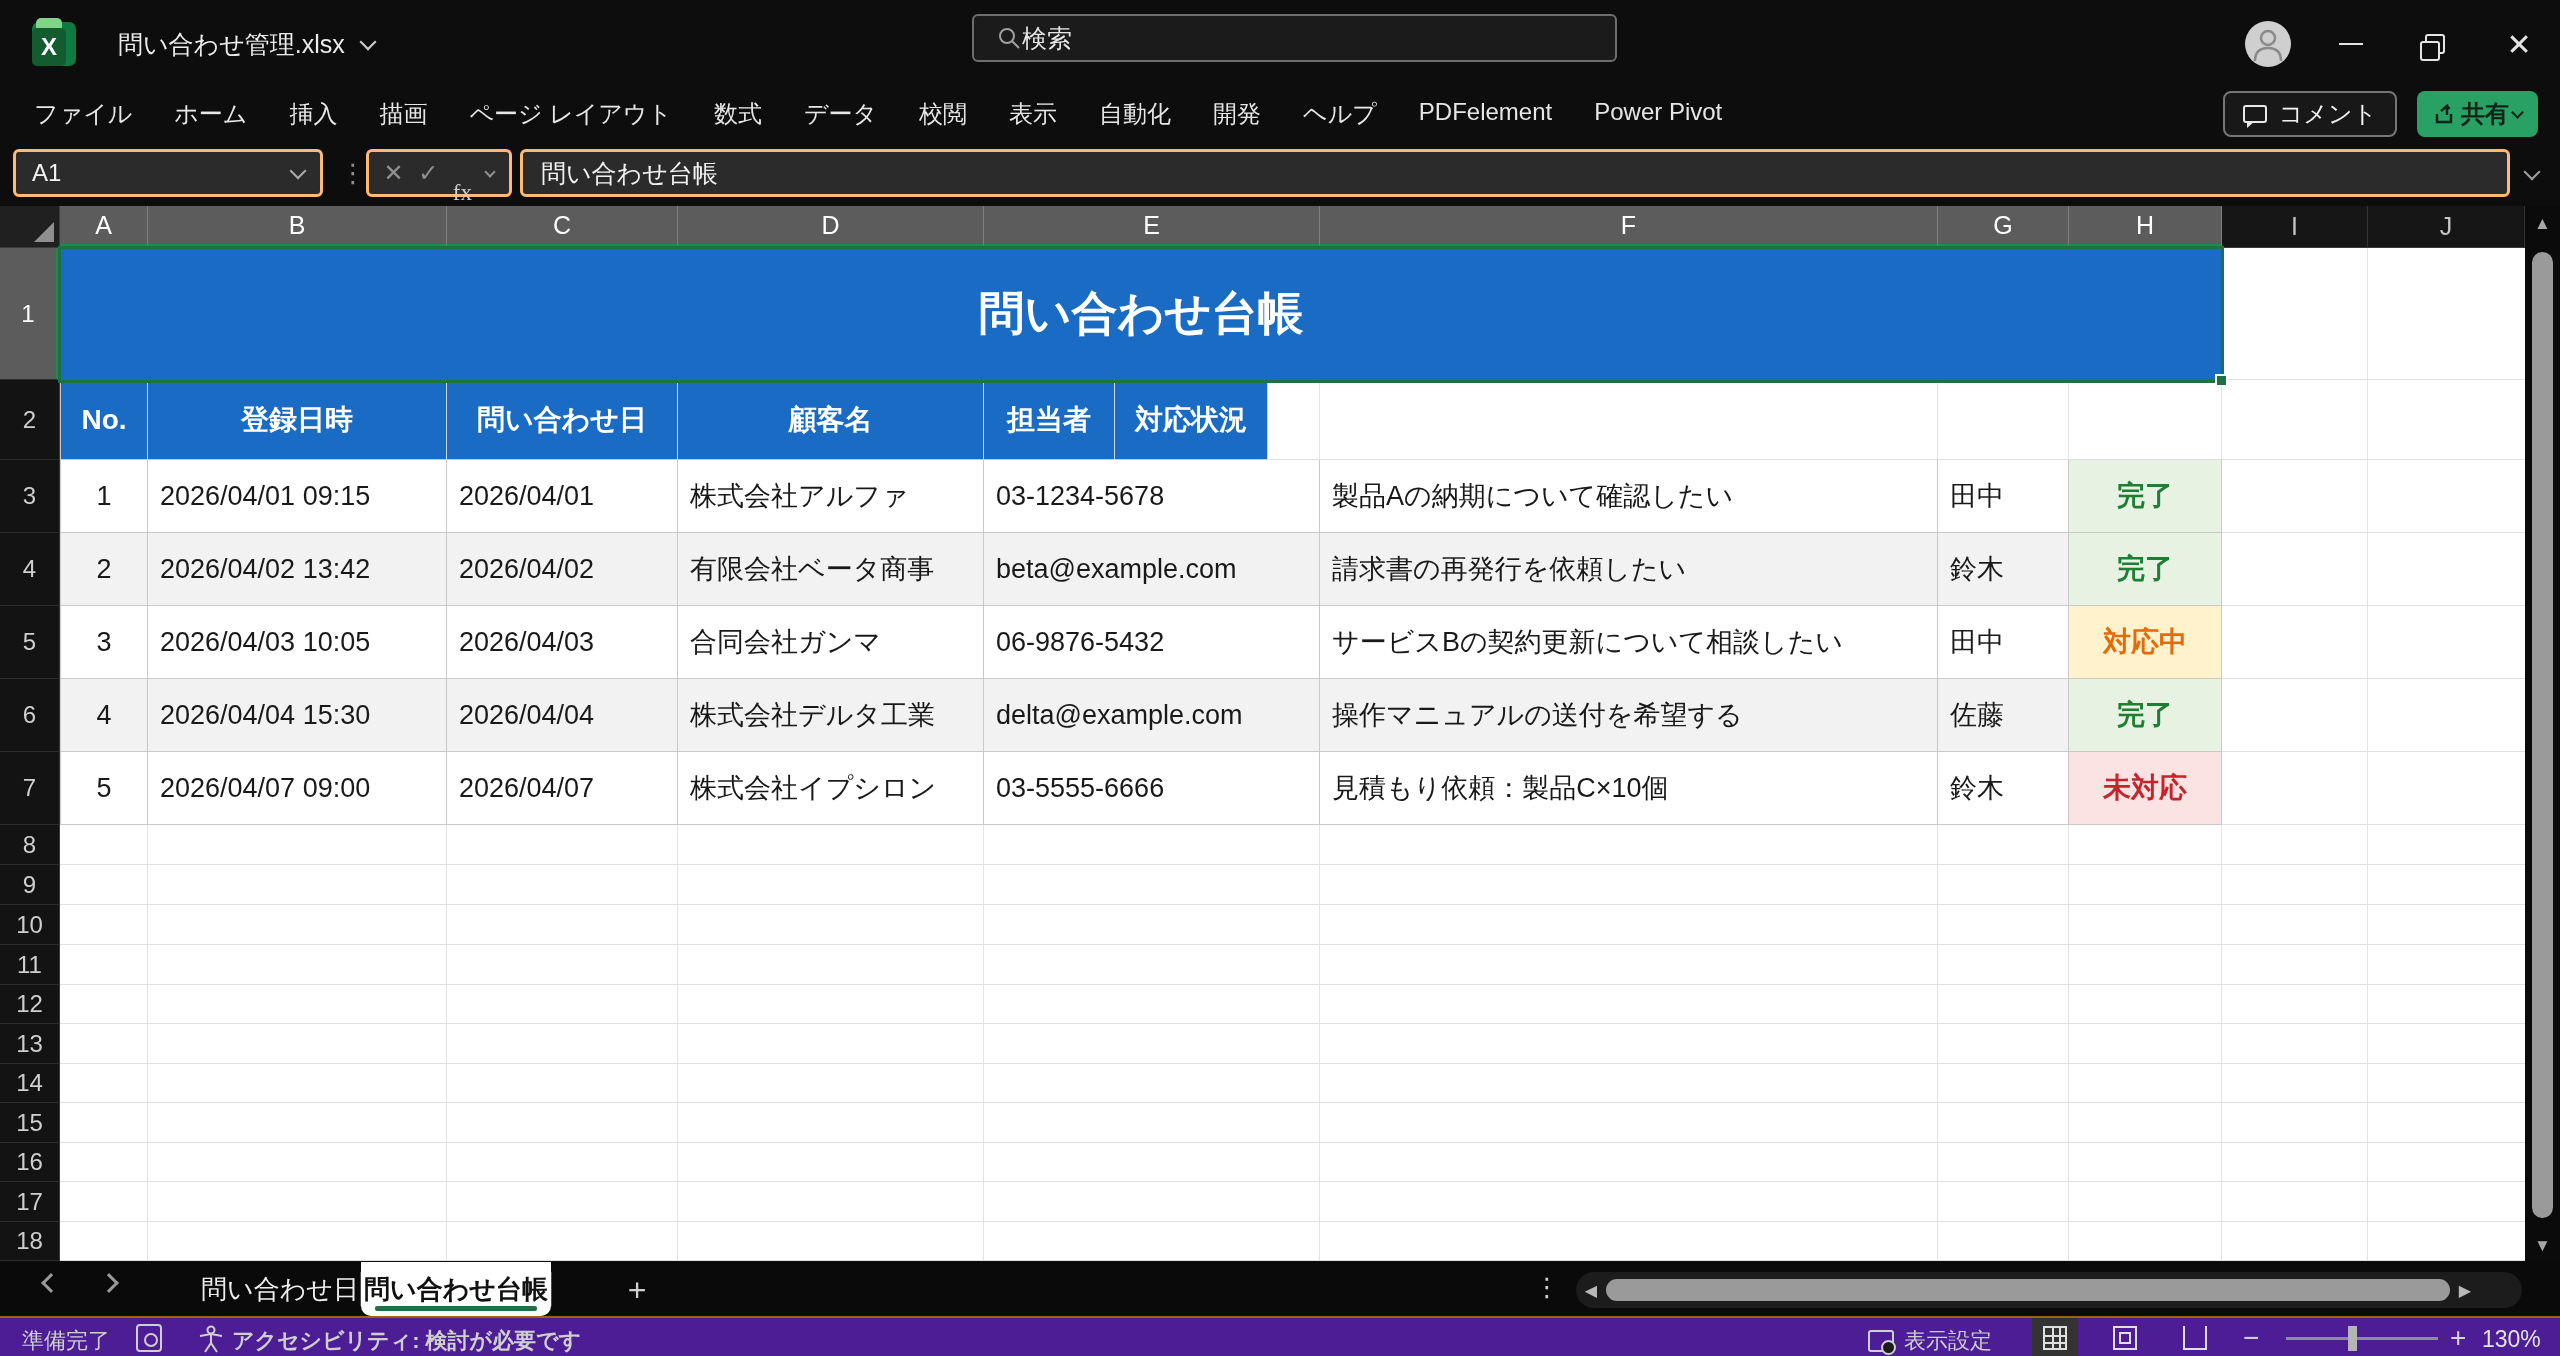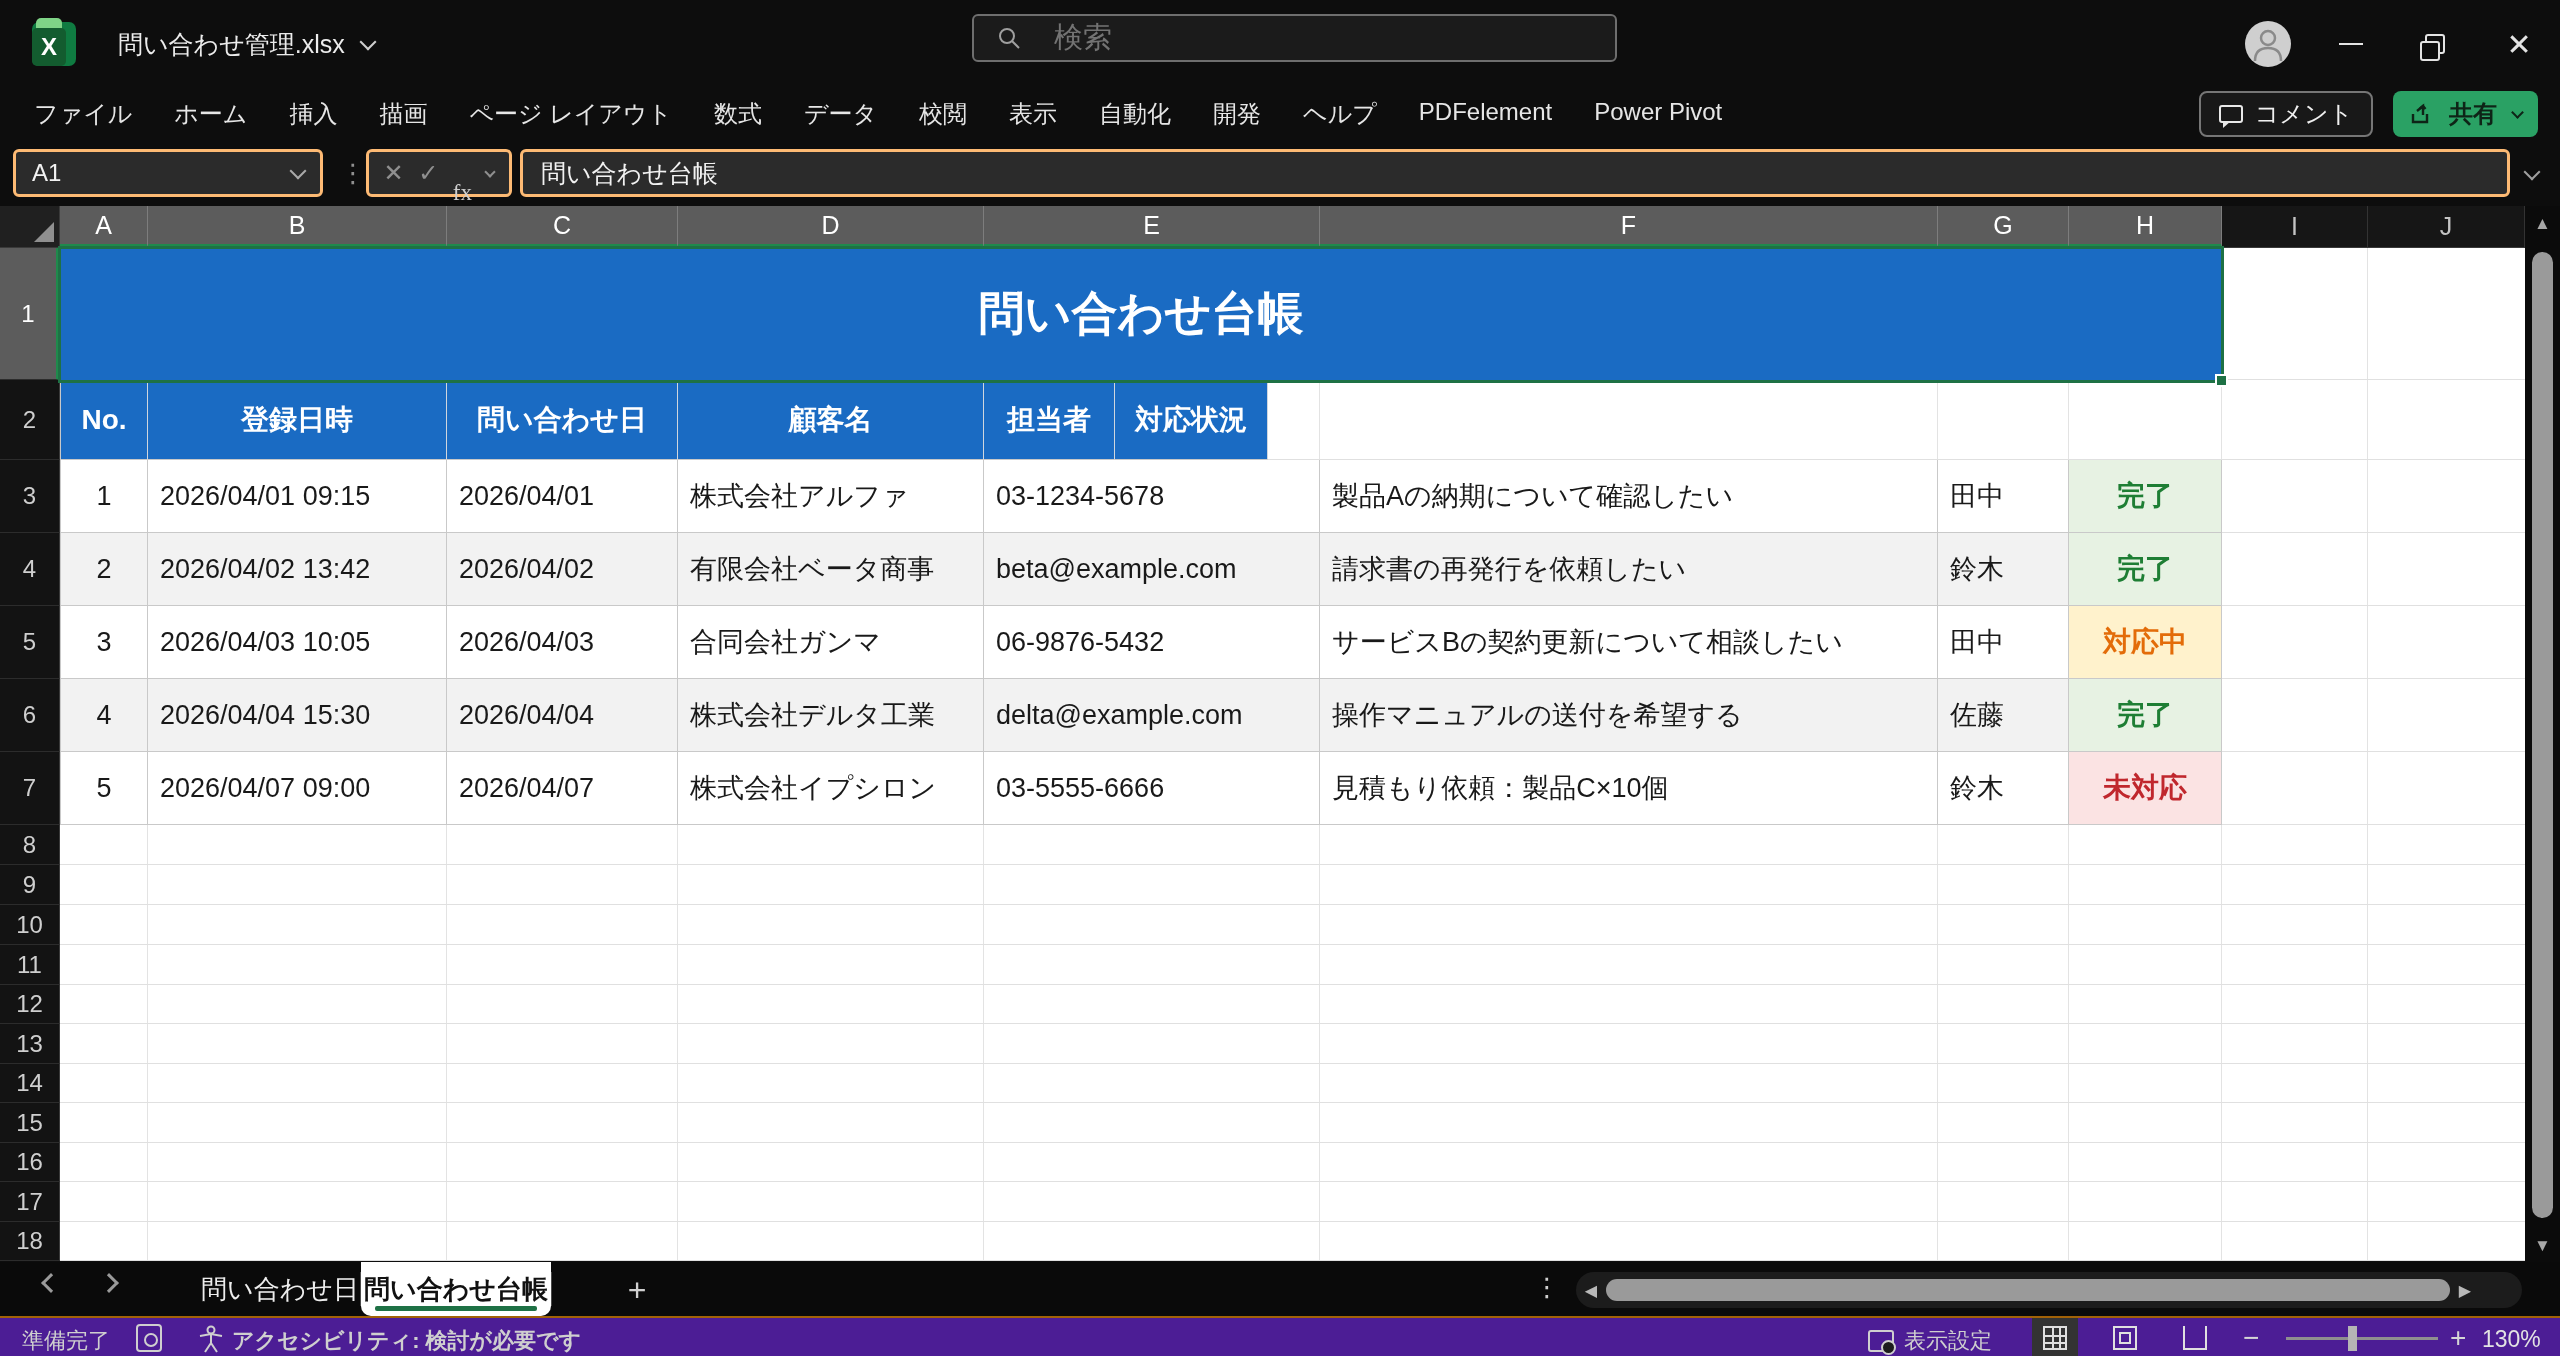--- a/index.html
+++ b/index.html
@@ -14,40 +14,40 @@
   #excel-icon { position:absolute; left:32px; top:22px; width:44px; height:44px; background:#0f7b41; border-radius:7px; }
   #excel-icon .lt { position:absolute; left:4px; top:-4px; width:26px; height:22px; background:#7fd487; border-radius:5px; }
   #excel-icon .body { position:absolute; left:0px; top:6px; width:34px; height:38px; background:#135c2f; border-radius:5px;
     color:#fff; font-weight:bold; font-size:24px; text-align:center; line-height:38px; }
   #file-name { position:absolute; left:118px; top:28px; font-size:25px; color:#ececec; }
   .chev { display:inline-block; width:12px; height:12px; border-right:2px solid #cfcfcf; border-bottom:2px solid #cfcfcf; transform:rotate(45deg); }
   #file-chev { position:absolute; left:362px; top:36px; }
   #search-box { position:absolute; left:972px; top:14px; width:645px; height:48px; background:#1b1b1b;
     border:2px solid #6e6e6e; border-radius:6px; display:flex; align-items:center; }
   #search-box svg { margin-left:22px; }
-  #search-placeholder { margin-left:32px; font-size:29px; color:#737373; }
+  #search-placeholder { margin-left:0; font-size:25px; color:#e5e5e5; }
   #avatar { position:absolute; left:2245px; top:21px; width:46px; height:46px; border-radius:50%; background:#cfcfcf; overflow:hidden; }
   .winbtn { position:absolute; top:0; width:66px; height:88px; display:flex; align-items:center; justify-content:center; color:#e3e3e3; }
   #btn-min { left:2318px; } #btn-min .bar { width:24px; height:2px; background:#e3e3e3; }
   #btn-restore { left:2402px; }
   #btn-restore .sq { position:relative; width:20px; height:20px; border:2px solid #e3e3e3; border-radius:3px; background:#0d0d0d; }
   #btn-restore .sq2 { position:absolute; left:-7px; top:5px; width:20px; height:20px; border:2px solid #e3e3e3; border-radius:3px; background:#0d0d0d; }
   #btn-close { left:2486px; font-size:30px; font-weight:300; }
   
   #ribbonrow { position:absolute; left:0; top:88px; width:2560px; height:52px; background:#0d0d0d; display:flex; align-items:center; }
   #ribbon-tabs { display:flex; padding-left:13px; }
   .rtab { font-size:24px; color:#e6e6e6; padding:8px 21px; white-space:nowrap; }
   #ribbon-right { position:absolute; right:22px; top:3px; display:flex; align-items:center; gap:20px; }
   #comment-btn { height:46px; border:2px solid #767676; border-radius:8px; display:flex; align-items:center;
     padding:0 18px; gap:12px; font-size:24px; color:#f0f0f0; background:#181818; }
   #comment-btn .bubble { width:24px; height:18px; border:2px solid #e8e8e8; border-radius:3px; position:relative; }
   #comment-btn .bubble:after { content:""; position:absolute; left:2px; bottom:-7px; width:0; height:0;
     border-top:7px solid #e8e8e8; border-right:8px solid transparent; }
   #share-btn { height:46px; background:#2aa164; border-radius:8px; display:flex; align-items:center;
-    padding:0 16px; gap:16px; font-size:24px; color:#0e2417; font-weight:bold; }
+    padding:0 16px; gap:4px; font-size:24px; color:#0e2417; font-weight:bold; }
   #share-btn .chev { border-color:#0e2417; width:9px; height:9px; border-width:2px; margin-top:-4px; }
   
   #formularow { position:absolute; left:0; top:140px; width:2560px; height:66px; background:#0d0d0d; }
   .fbox { position:absolute; top:9px; height:48px; background:#2b2b2b; border:3px solid #fdba74; border-radius:6px; display:flex; align-items:center; }
   #name-box { left:13px; width:310px; }
   #name-box .val { margin-left:16px; font-size:24px; color:#f2f2f2; flex:1; }
   #name-box .chev { border-color:#aaa; margin-right:16px; margin-top:-4px; }
   #fb-dots { position:absolute; left:340px; top:18px; font-size:26px; color:#8f8f8f; letter-spacing:0; }
   #fx-box { left:366px; width:146px; justify-content:space-evenly; }
   #fx-box .x { color:#8f8f8f; font-size:24px; }

